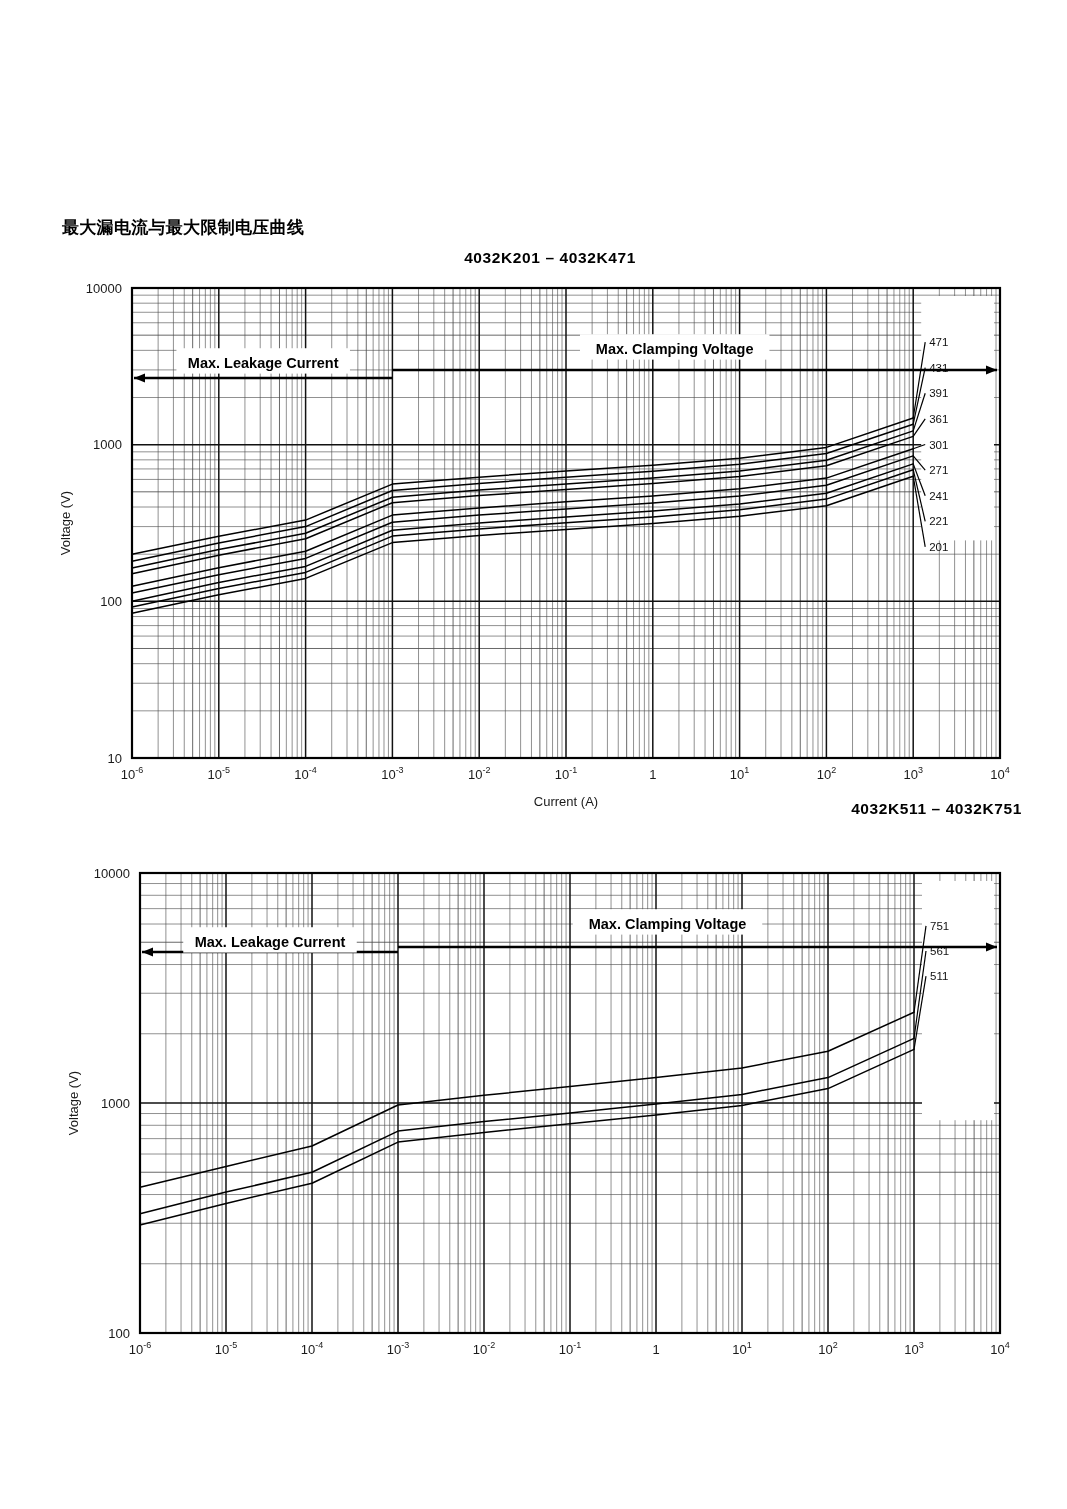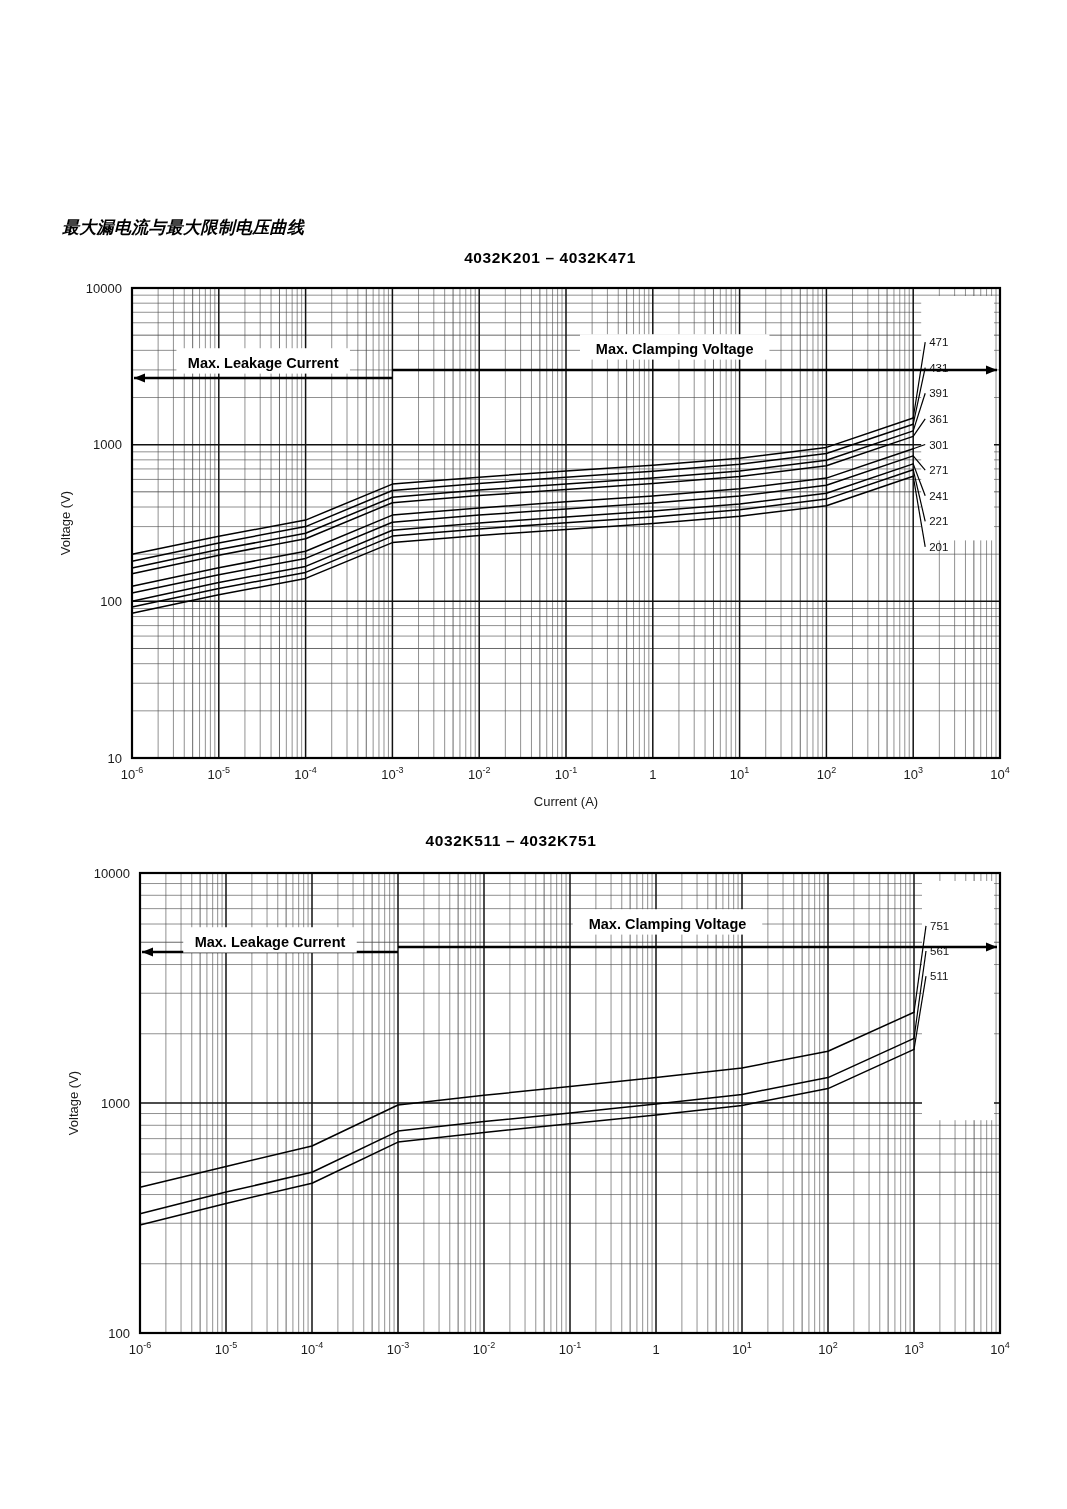--- a/index.html
+++ b/index.html
@@ -23,34 +23,33 @@
   #section-heading {
     position: absolute;
     left: 62px;
     top: 216px;
     font-family: "Liberation Sans", sans-serif;
     font-size: 17px;
     font-weight: bold;
     letter-spacing: 0.3px;
     color: #000;
     white-space: nowrap;
-    font-style: italic;
   }
   .chart-title {
     position: absolute;
     font-family: "Liberation Sans", sans-serif;
     font-size: 15.5px;
     font-weight: bold;
     letter-spacing: 0.6px;
     color: #000;
     white-space: nowrap;
     text-align: center;
   }
   #chart1-title { left: 0; top: 249px; width: 1100px; text-align: center; }
-  #chart2-title { left: 0; top: 832px; width: 1022px; text-align: center; }
+  #chart2-title { left: 0; top: 800px; width: 1022px; text-align: right; }
 
   .figure {
     position: absolute;
   }
   #figure-1 { left: 60px; top: 270px; width: 960px; height: 540px; }
   #figure-2 { left: 60px; top: 855px; width: 960px; height: 525px; }
 
   .figure svg { display: block; }
 </style>
 </head>

